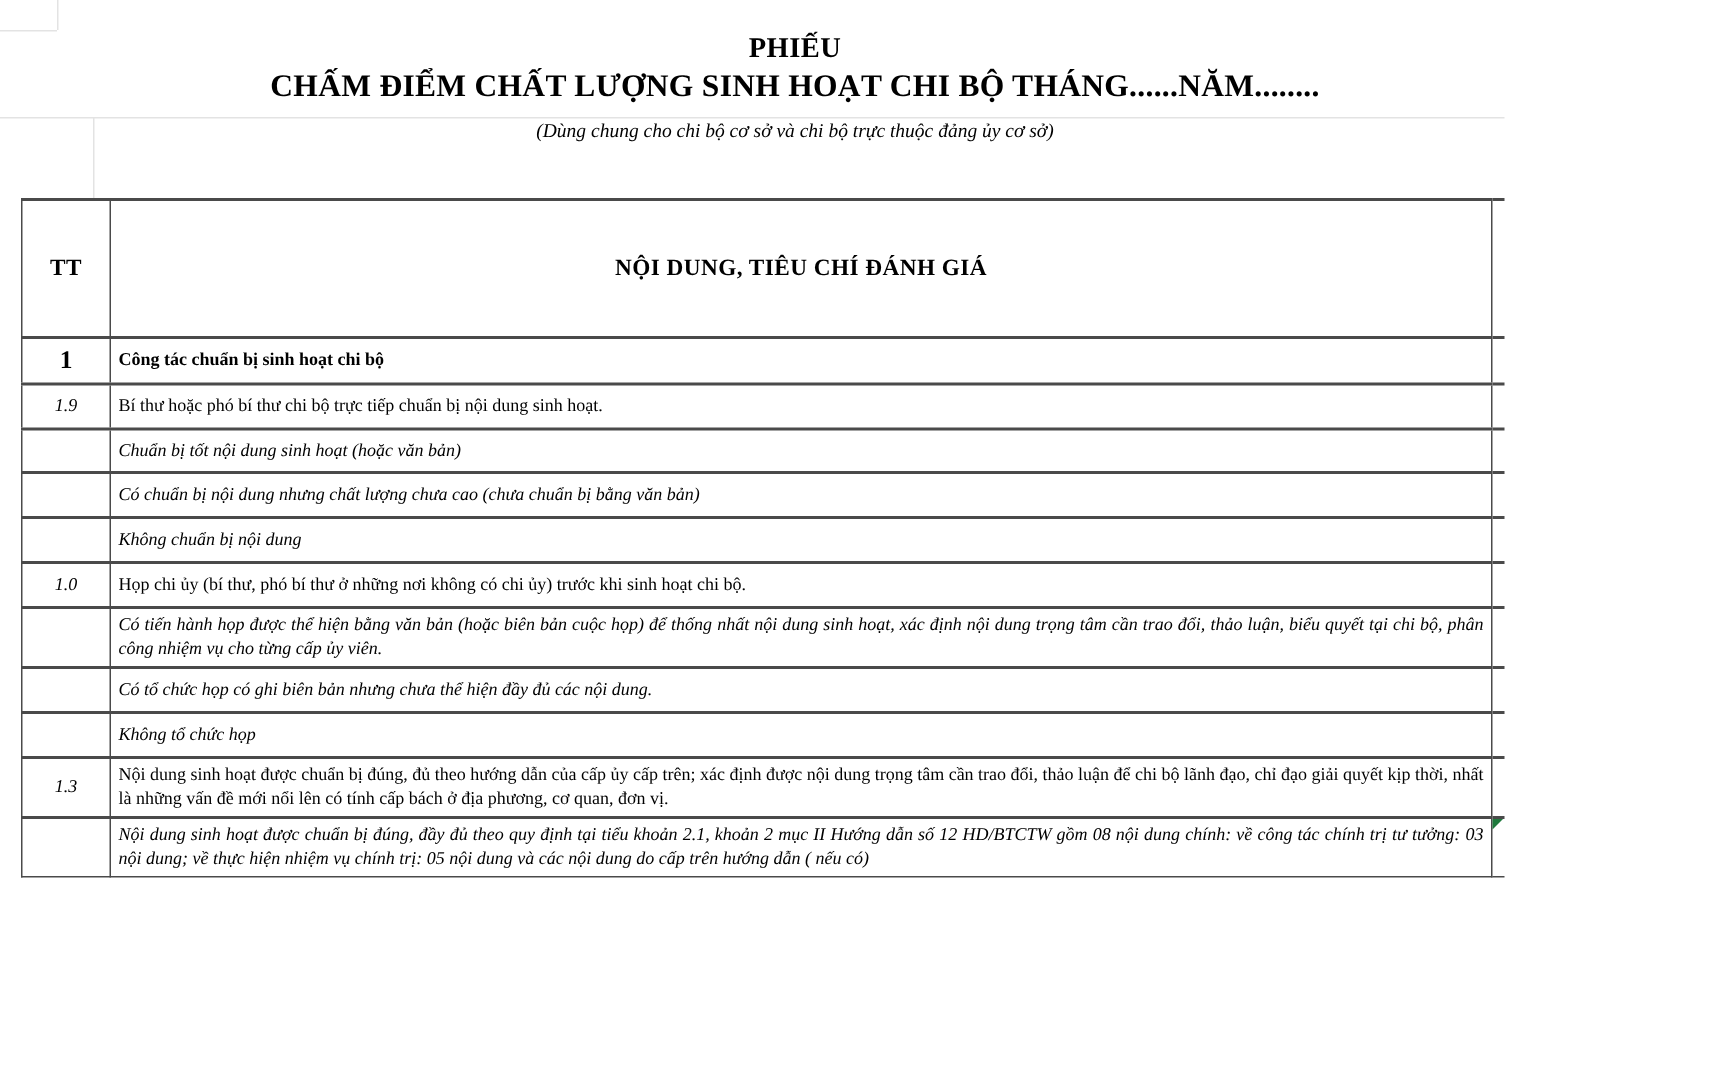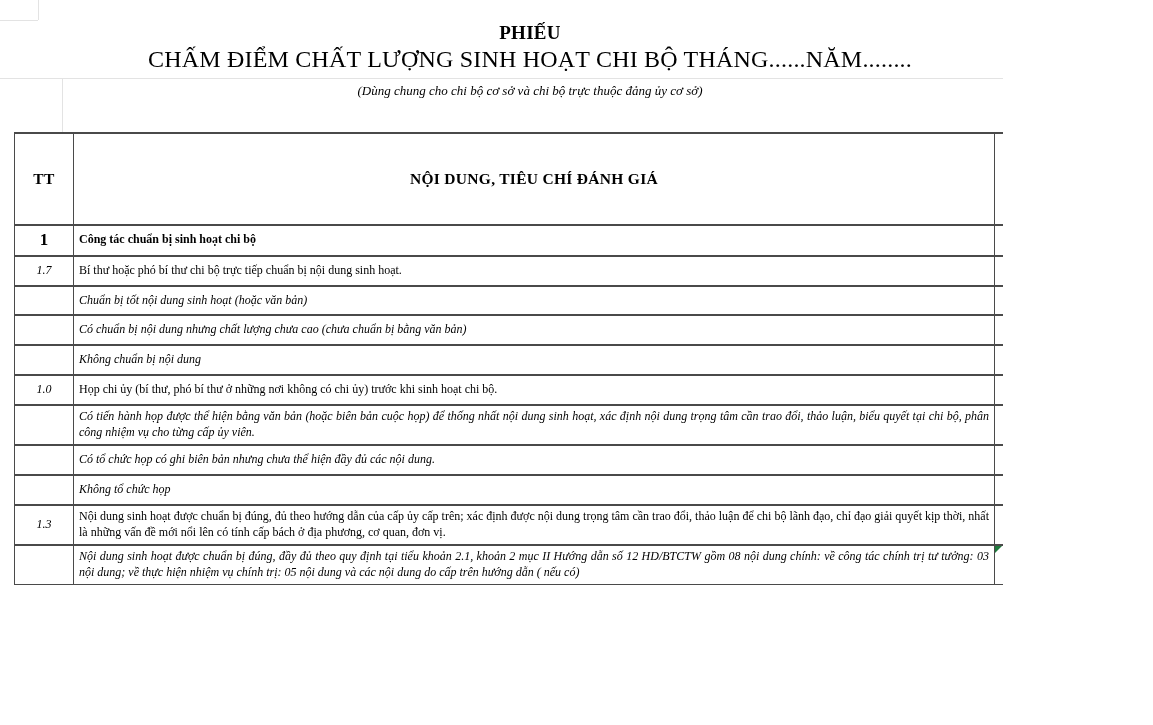--- a/index.html
+++ b/index.html
@@ -35,22 +35,22 @@
     width: 1060px;
     text-align: center;
   }
   .title-line-1 {
     font-weight: bold;
     font-size: 19px;
     letter-spacing: 0.3px;
     line-height: 1.15;
   }
   .title-line-2 {
-    font-weight: normal;
-    font-size: 24px;
+    font-weight: bold;
+    font-size: 21px;
     letter-spacing: 0.2px;
     line-height: 1.25;
   }
   .subtitle {
     font-style: italic;
     font-size: 13px;
     margin-top: 9px;
     line-height: 1.2;
   }
 
@@ -166,21 +166,21 @@
     <tbody>
 
       <tr class="sep">
         <td class="c-tt strong">1</td>
         <td class="c-noi bold">Công tác chuẩn bị sinh hoạt chi bộ</td>
         <td class="c-khung">15</td>
         <td class="c-cb"></td>
       </tr>
 
       <tr class="sep">
-        <td class="c-tt">1.7</td>
+        <td class="c-tt">1.9</td>
         <td class="c-noi">Bí thư hoặc phó bí thư chi bộ trực tiếp chuẩn bị nội dung sinh hoạt.</td>
         <td class="c-khung italic">5</td>
         <td class="c-cb"></td>
       </tr>
 
       <tr class="sep">
         <td class="c-tt"></td>
         <td class="c-noi italic">Chuẩn bị tốt nội dung sinh hoạt  (hoặc văn bản)</td>
         <td class="c-khung italic">5</td>
         <td class="c-cb"></td>

